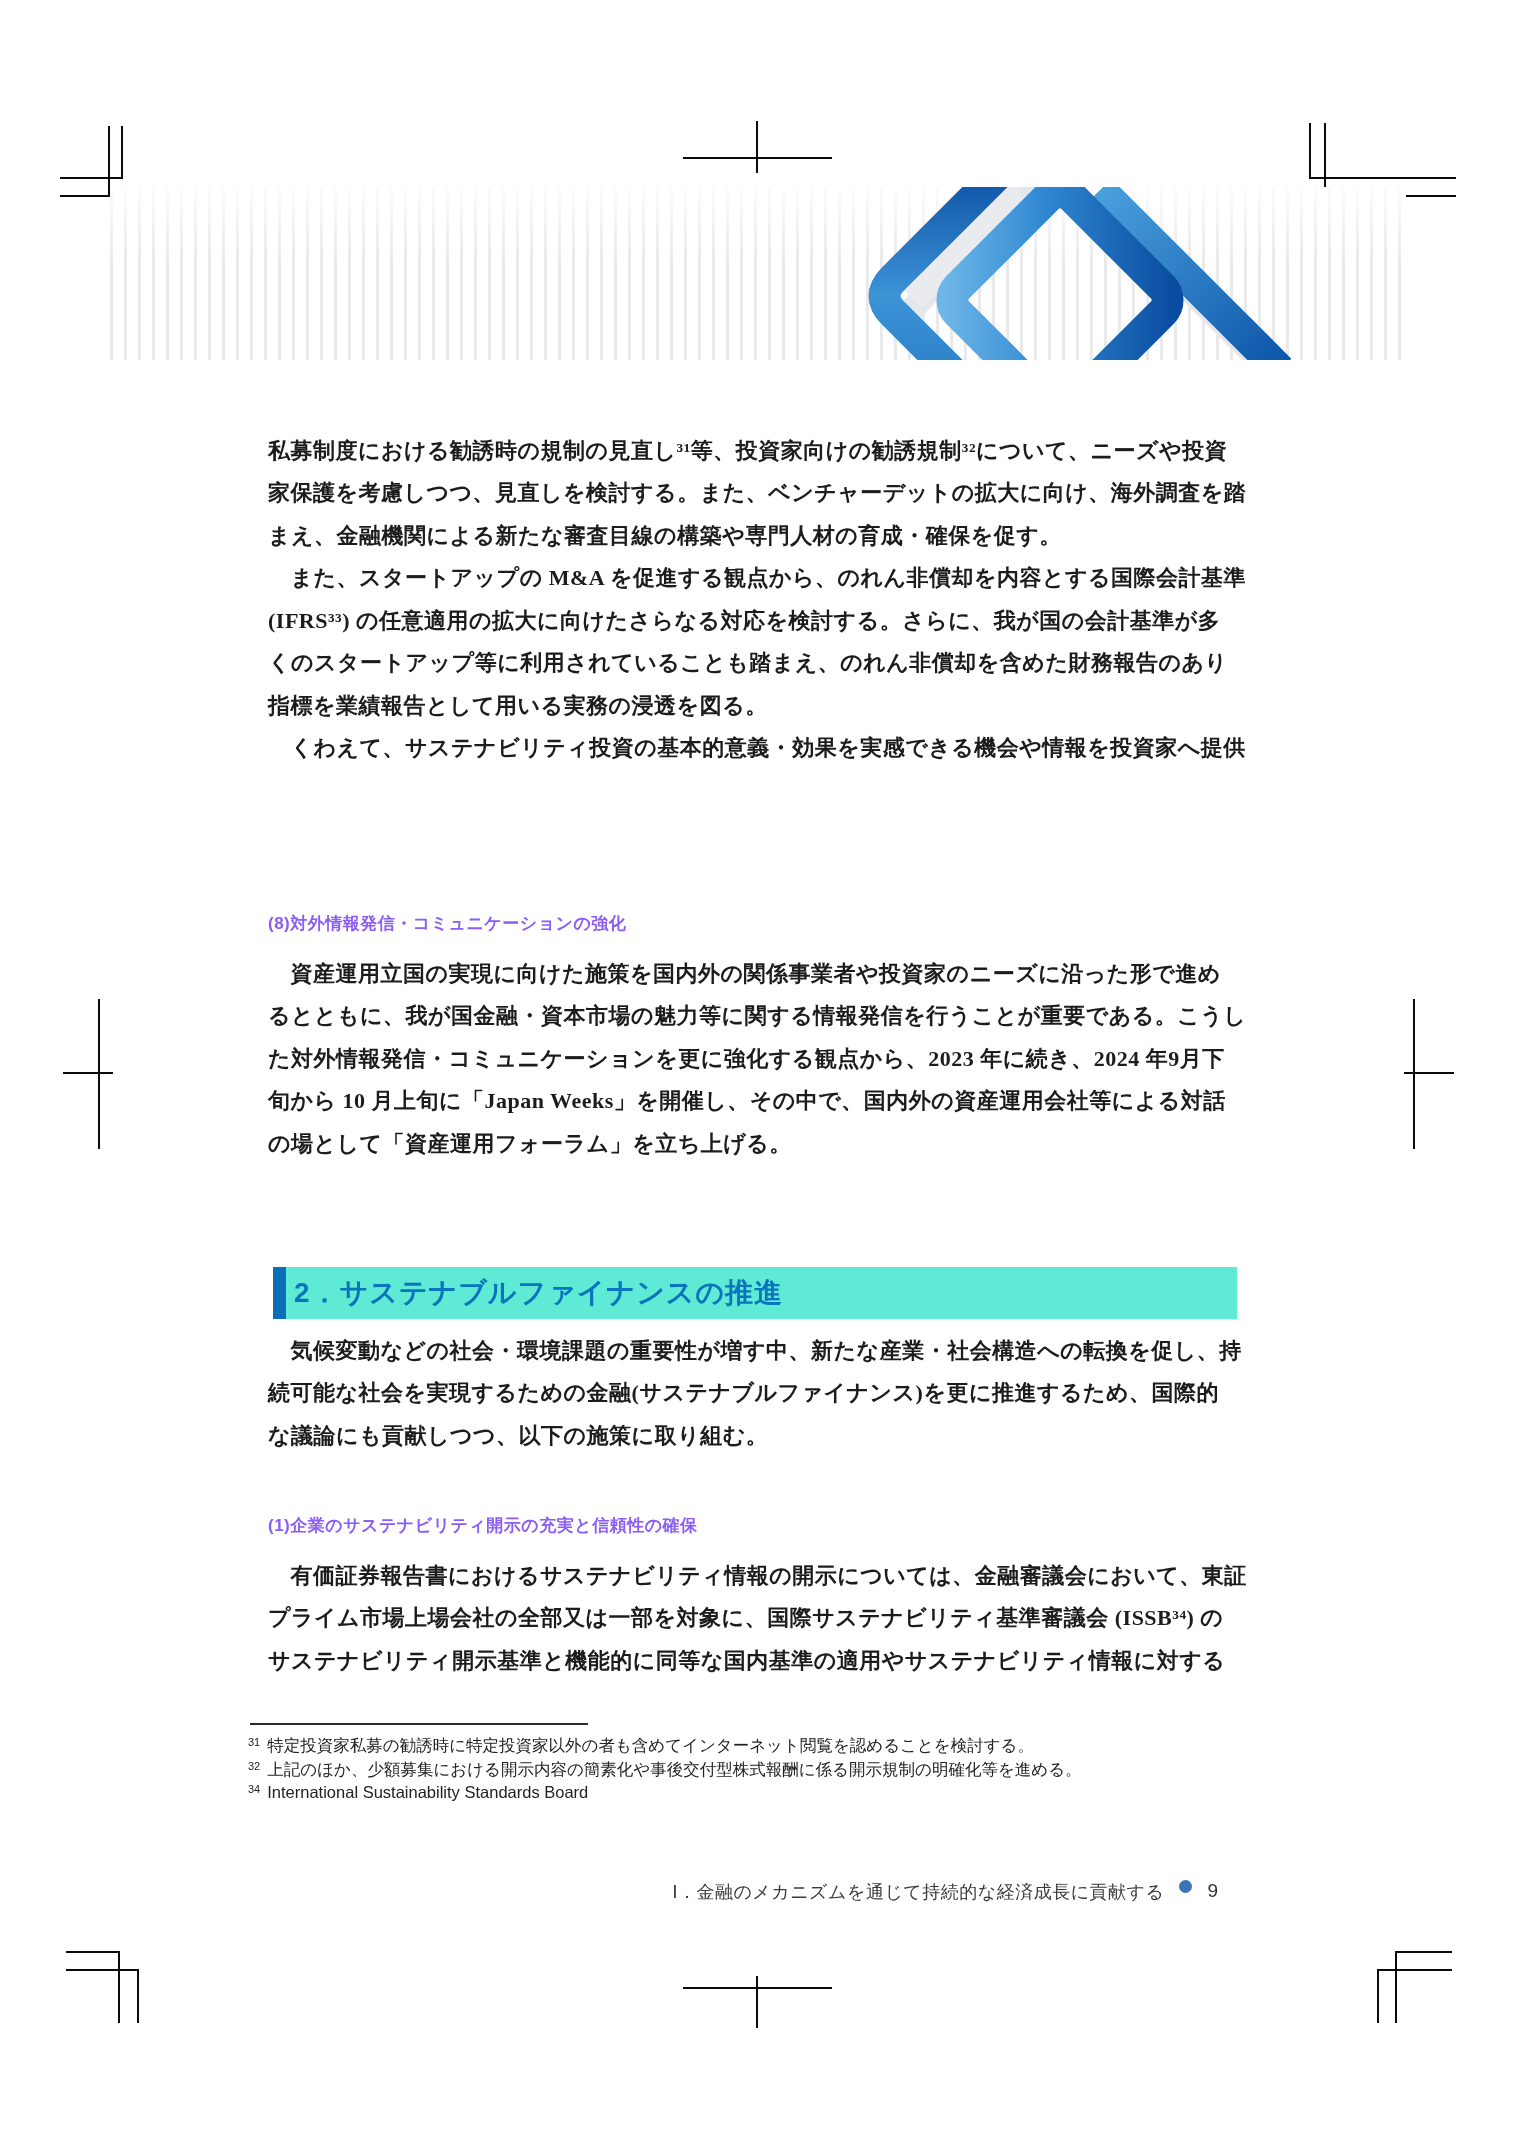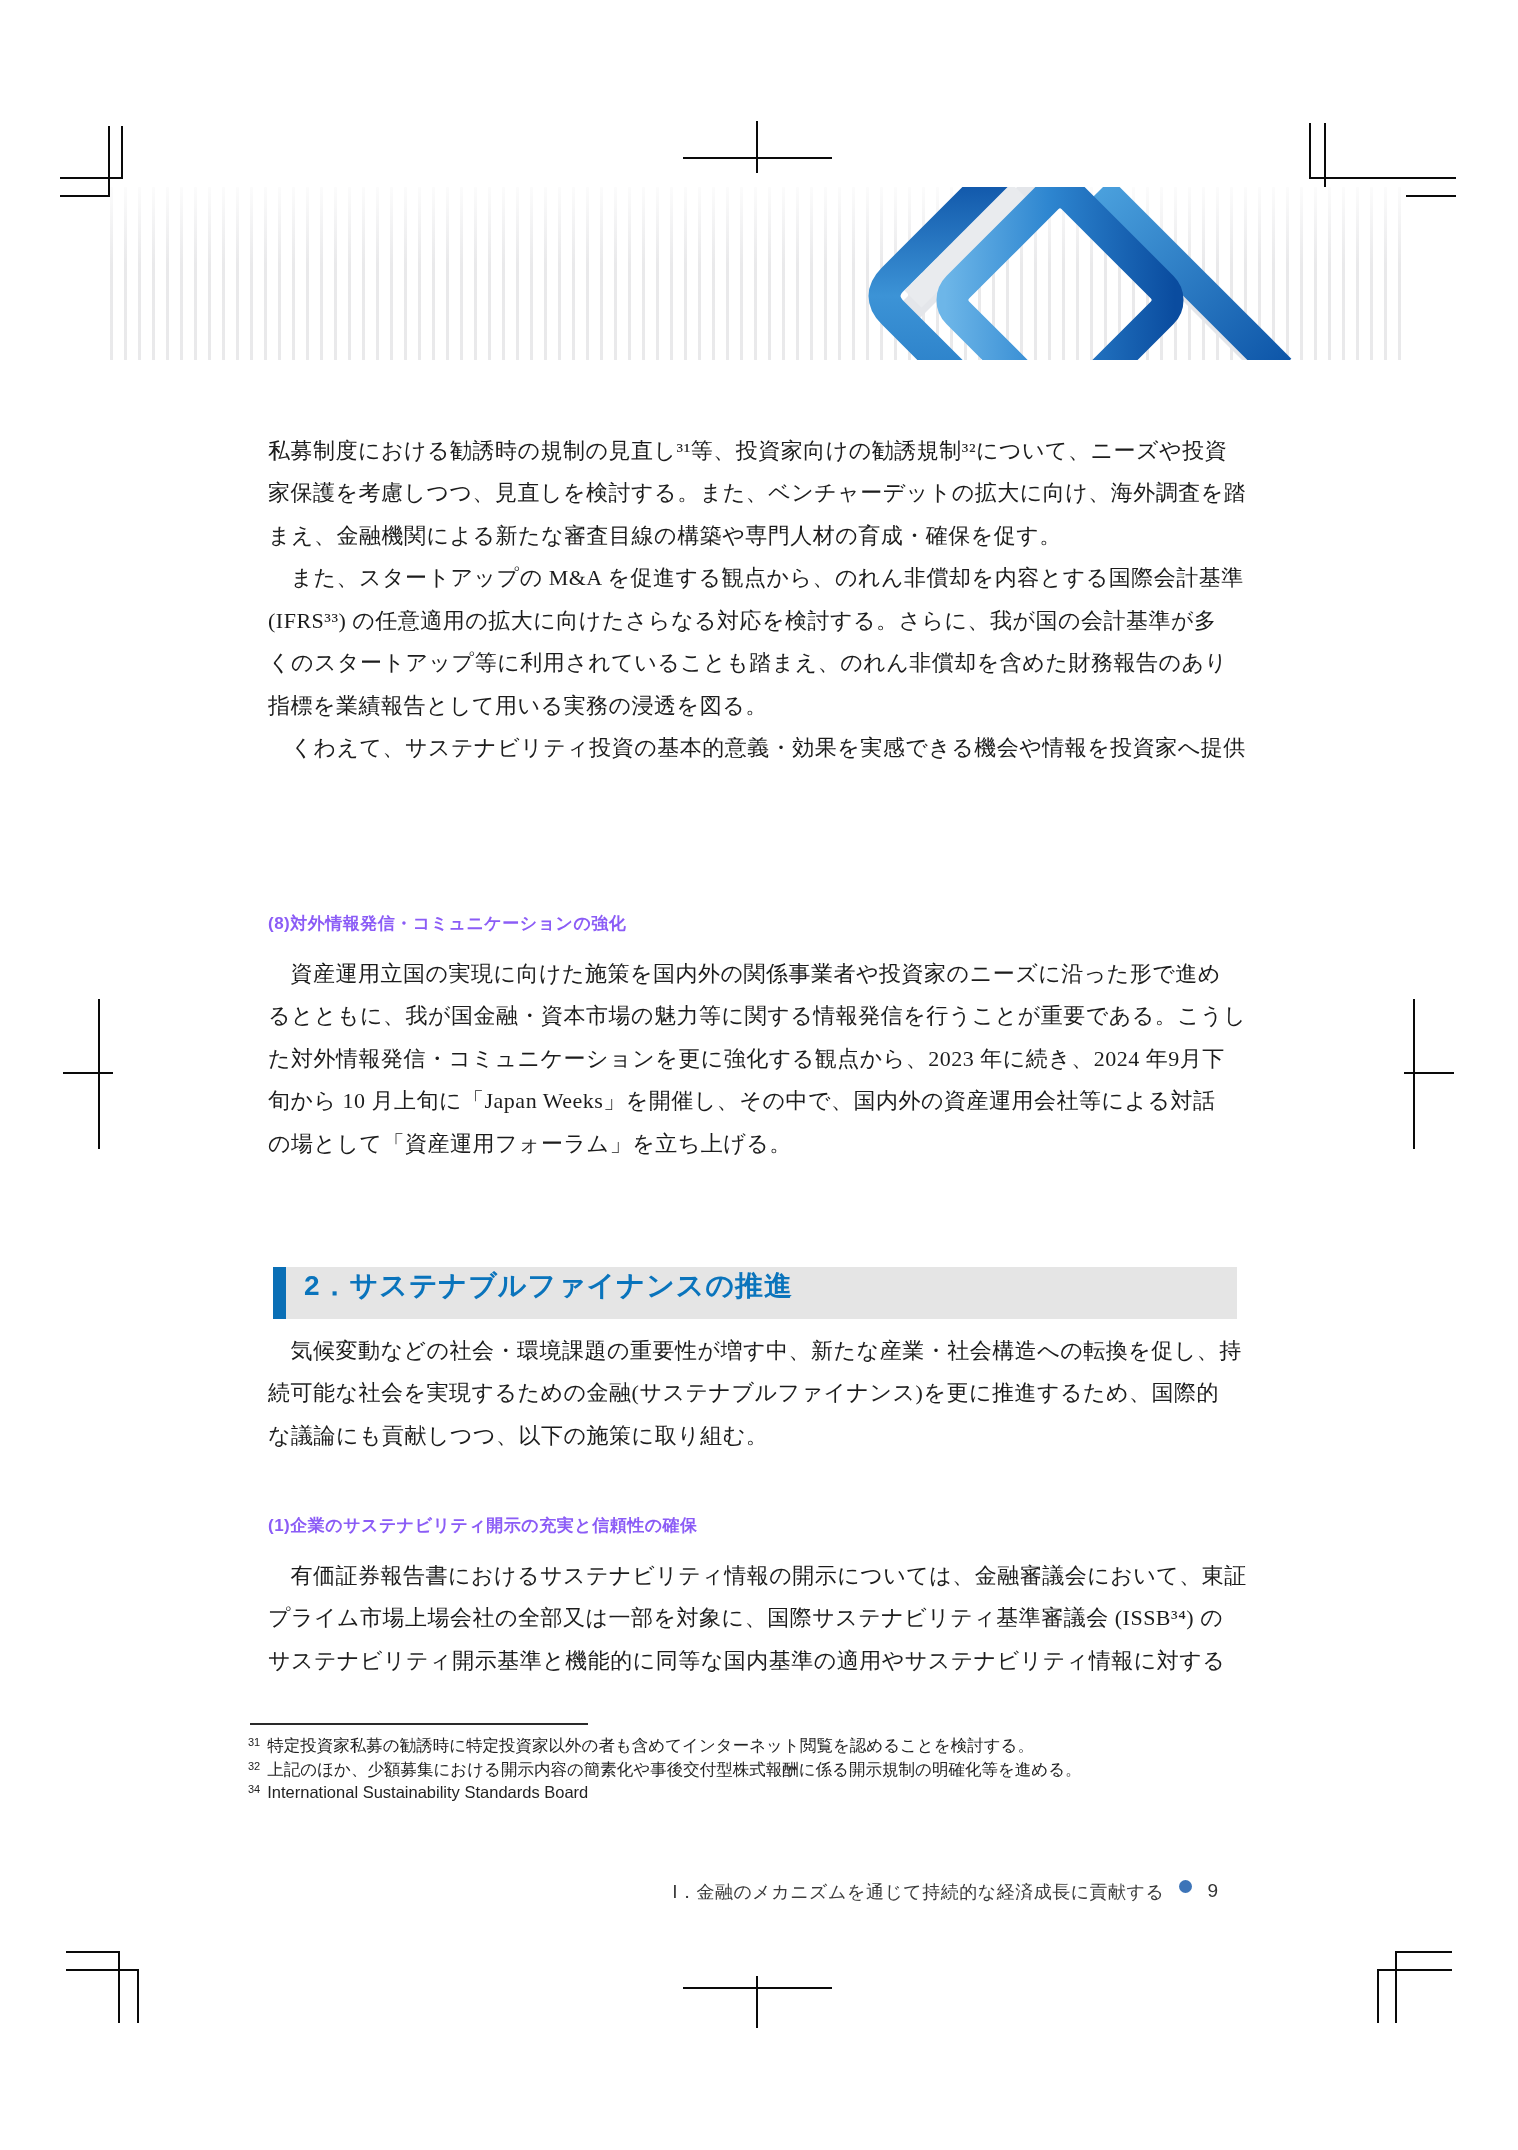--- a/index.html
+++ b/index.html
@@ -15,32 +15,32 @@
     position:absolute;left:110px;top:187px;width:1296px;height:173px;overflow:hidden;
     background-color:#ffffff;
     background-image:
       linear-gradient(to bottom, rgba(255,255,255,0.85), rgba(255,255,255,0) 45%),
       repeating-linear-gradient(to right, rgba(120,120,130,0.16) 0px, rgba(120,120,130,0.16) 3px, rgba(255,255,255,0) 3px, rgba(255,255,255,0) 14px),
       repeating-linear-gradient(to right, rgba(255,255,255,0.55) 0px, rgba(255,255,255,0.55) 38px, rgba(255,255,255,0) 38px, rgba(255,255,255,0) 92px);
   }
   .logo{position:absolute;left:0;top:0;width:1296px;height:173px;}
   
   .col{position:absolute;left:268px;width:986px;}
-  .line{height:42.5px;line-height:42.5px;font-size:22px;letter-spacing:0.5px;white-space:pre;}
+  .line{height:42.5px;line-height:42.5px;font-size:22px;letter-spacing:0.5px;white-space:pre;font-weight:bold;}
   .h-gothic{
     position:absolute;left:268px;height:42px;line-height:42px;
     font-family:"Liberation Sans","DejaVu Sans",sans-serif;font-weight:bold;
     font-size:17px;color:#8b5cf6;white-space:pre;letter-spacing:0.5px;
   }
   
   .banner{position:absolute;left:273px;top:1267px;width:964px;height:52px;}
   .banner .bar{position:absolute;left:0;top:0;width:13px;height:52px;background:#0a6fb6;}
   .banner .bg{
-    position:absolute;left:13px;top:0;right:0;height:52px;background:#e5e5e5;
-    display:flex;align-items:flex-start;padding-left:18px;box-sizing:border-box;
+    position:absolute;left:13px;top:0;right:0;height:52px;background:#5eead4;
+    display:flex;align-items:center;padding-left:8px;box-sizing:border-box;
   }
   .banner .bg span{
     font-family:"Liberation Sans","DejaVu Sans",sans-serif;font-weight:bold;
     font-size:28px;color:#0a74bc;letter-spacing:1px;white-space:pre;
   }
   
   .fnrule{position:absolute;left:250px;top:1723px;width:338px;height:2px;background:#2a2a2a;}
   .fns{position:absolute;left:248px;top:1734px;width:1000px;font-family:"Liberation Sans","DejaVu Sans",sans-serif;}
   .fn{height:23.5px;line-height:23.5px;font-size:16.5px;color:#222;white-space:pre;}
   .fnmark{display:inline-block;transform:translateY(-5px);font-size:11px;margin-right:7px;}

